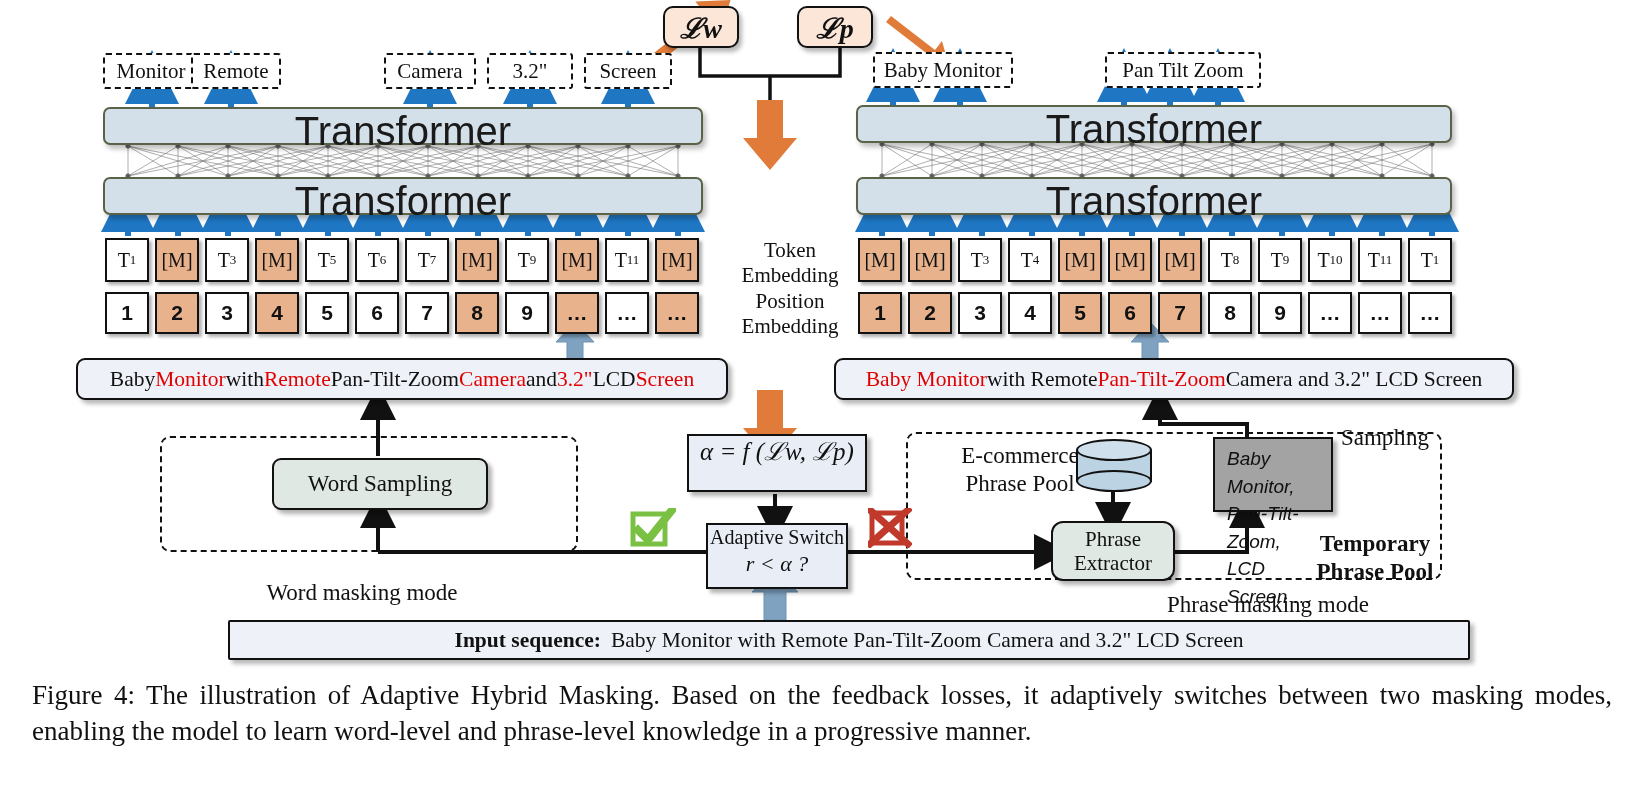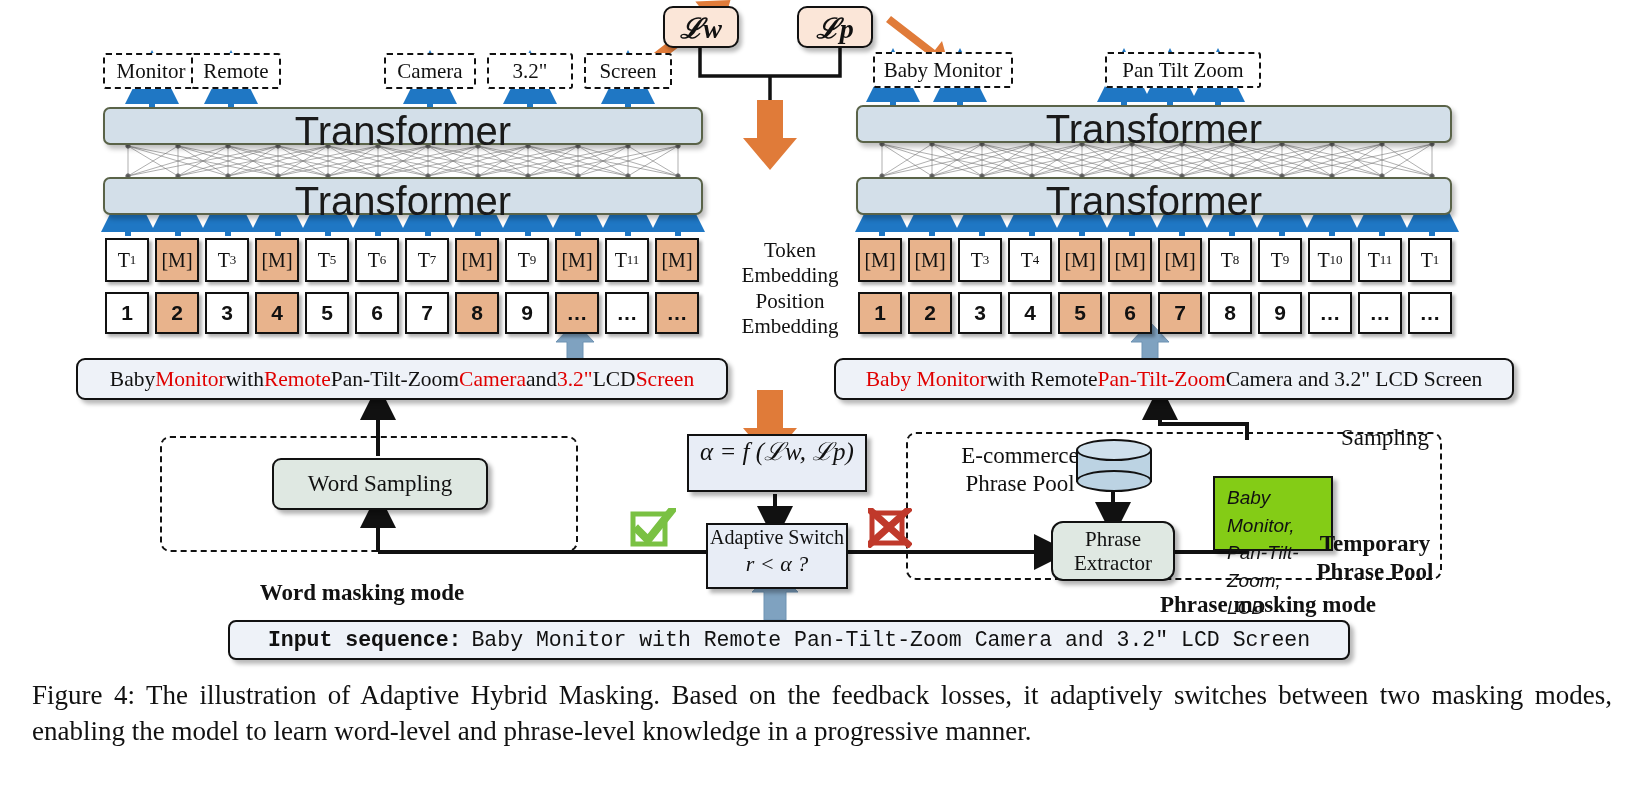--- a/index.html
+++ b/index.html
@@ -51,26 +51,26 @@
     background:#dfe8e2;border:2.5px solid #111;border-radius:9px;
     display:flex;align-items:center;justify-content:center;text-align:center;
     font-size:23px;line-height:1.15;box-shadow:4px 4px 4px rgba(0,0,0,.3);
   }
   .bluebox{
     background:#e8edf6;border:2.5px solid #111;border-radius:0;
     display:flex;justify-content:center;text-align:center;
     font-size:22px;line-height:1.25;box-shadow:4px 4px 4px rgba(0,0,0,.3);
   }
   .plainlabel{font-size:23px;line-height:1.2;text-align:center;}
-  .modelabel{font-size:23px;font-weight:bold;font-family:"Liberation Serif",serif;}
+  .modelabel{font-size:23px;font-weight:normal;font-family:"Liberation Serif",serif;}
   .note{
-    background:#84cc16;border:2.5px solid #111;
+    background:#a3a3a3;border:2.5px solid #111;
     font-style:italic;font-size:19px;line-height:1.45;
     font-family:"Liberation Sans",sans-serif;
-    padding:6px 10px 6px 12px;box-shadow:4px 4px 4px rgba(0,0,0,.3);margin-top:39px;
+    padding:6px 10px 6px 12px;box-shadow:4px 4px 4px rgba(0,0,0,.3);
   }
   .caption{
     position:absolute;left:32px;top:678px;width:1580px;
     font-size:27px;line-height:1.32;text-align:justify;
   }
   svg{position:absolute;left:0;top:0;pointer-events:none;}
 </style>
 </head>
 <body>
 
@@ -566,19 +566,19 @@
     </svg>
   </div>
 
   <div class="abs" style="left:868px;top:508px;width:44px;height:40px;">
     <svg width="44" height="40" style="position:absolute;left:0;top:0;">
       <rect x="4" y="5" width="30" height="30" fill="none" stroke="#c0392b" stroke-width="5"></rect>
       <path d="M2,2 L40,36 M40,2 L2,36" fill="none" stroke="#c0392b" stroke-width="7" stroke-linecap="square"></path>
     </svg>
   </div>
 
-  <div class="abs sentbox" style="left:228px;top:620px;width:1122px;height:40px;border-radius:8px;font-family:Liberation Mono, monospace;">
+  <div class="abs sentbox" style="left:228px;top:620px;width:1242px;height:40px;border-radius:2px;">
     <span style="font-weight:bold;margin-right:10px;">Input sequence:</span>
     <span>Baby Monitor with Remote Pan-Tilt-Zoom  Camera and 3.2" LCD Screen</span>
   </div>
 
   <div class="caption"><span>Figure 4: The illustration of Adaptive Hybrid Masking. Based on the feedback losses, it adaptively switches between two masking modes, enabling the model to learn word-level and phrase-level knowledge in a progressive manner.</span></div>
 </div>
 
 </body></html>

